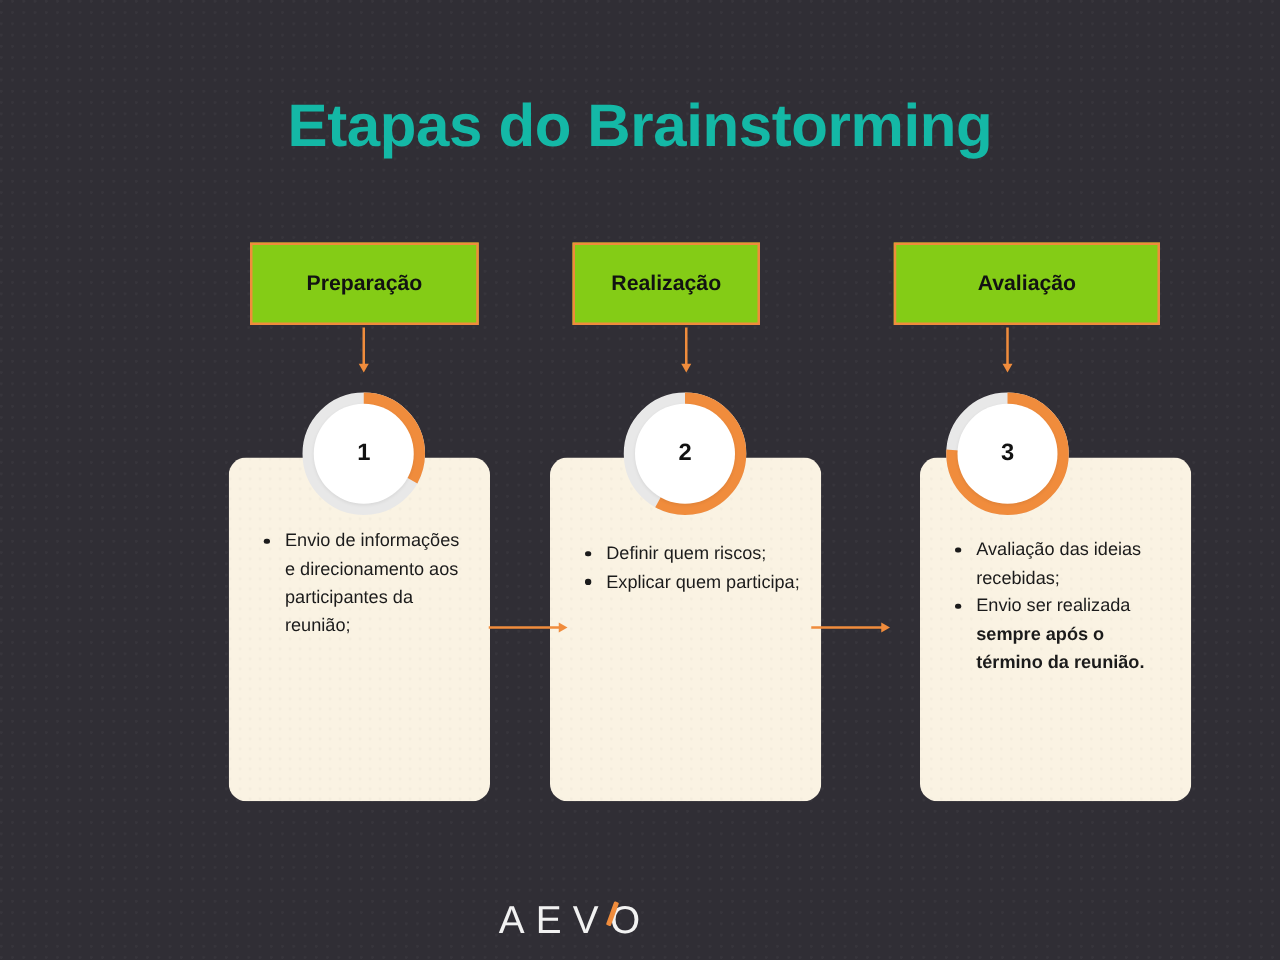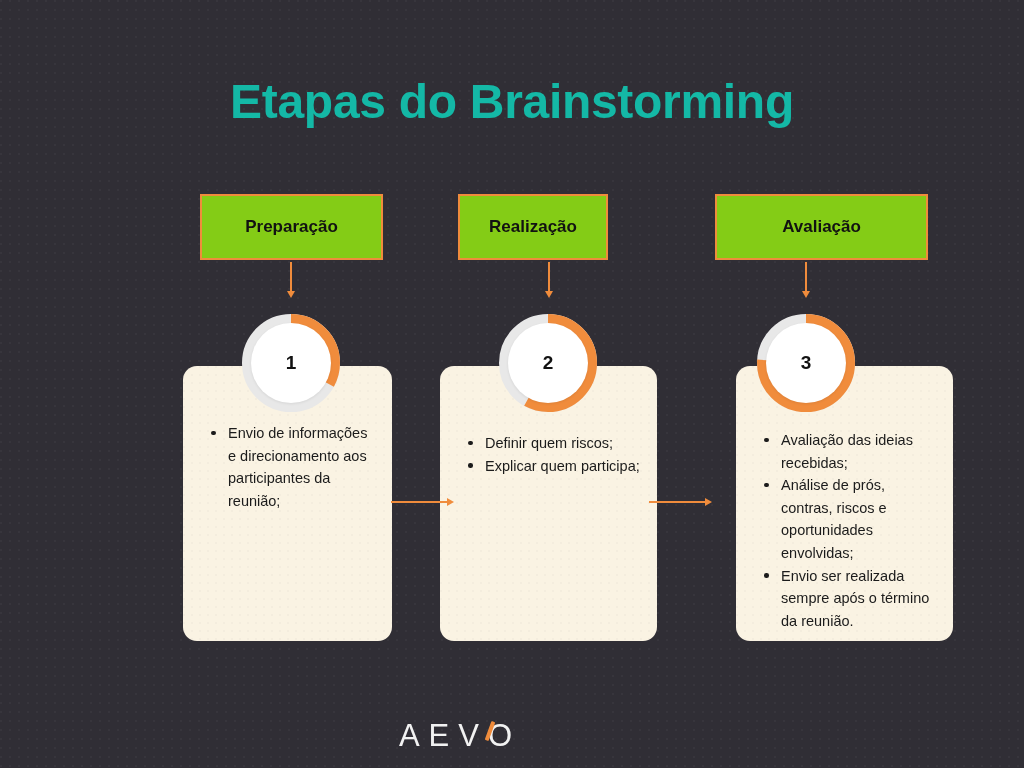--- a/index.html
+++ b/index.html
@@ -112,21 +112,21 @@
   .card li::before {
     content: "";
     position: absolute;
     left: 6px;
     top: 8.5px;
     width: 4.5px;
     height: 4.5px;
     border-radius: 50%;
     background: #1b1b1b;
   }
-  .card li b { font-weight: normal; }
+  .card li b { font-weight: bold; }
 
   
   .h-arrow {
     position: absolute;
     top: 501px;
     height: 2px;
     background: #f08c3c;
   }
   .h-arrow::after {
     content: "";
@@ -230,21 +230,20 @@
 <div class="card c2">
   <ul>
     <li><span>Definir quem riscos;</span></li>
     <li><span>Explicar quem participa;</span></li>
   </ul>
 </div>
 
 <div class="card c3">
   <ul>
     <li><span>Avaliação das ideias recebidas;</span></li>
-    <li><span>Análise de prós, contras, riscos e oportunidades envolvidas;</span></li>
     <li><span>Envio ser realizada </span><b>sempre após o término da reunião.</b></li>
   </ul>
 </div>
 
 <div class="h-arrow ha1"></div>
 <div class="h-arrow ha2"></div>
 
 <div class="step-circle s1">
   <svg viewBox="0 0 100 100">
     <circle class="track" cx="50" cy="50" r="44" fill="none" stroke="#e8e8e8" stroke-width="10"></circle>

